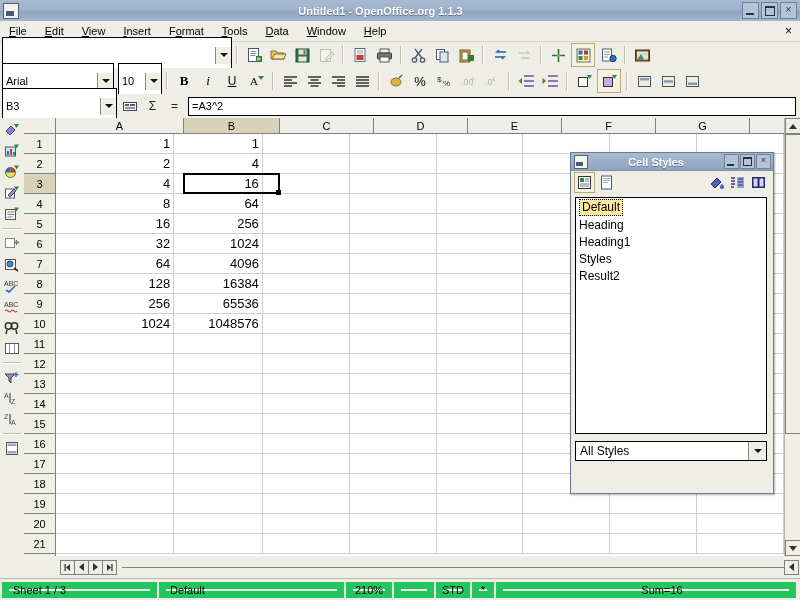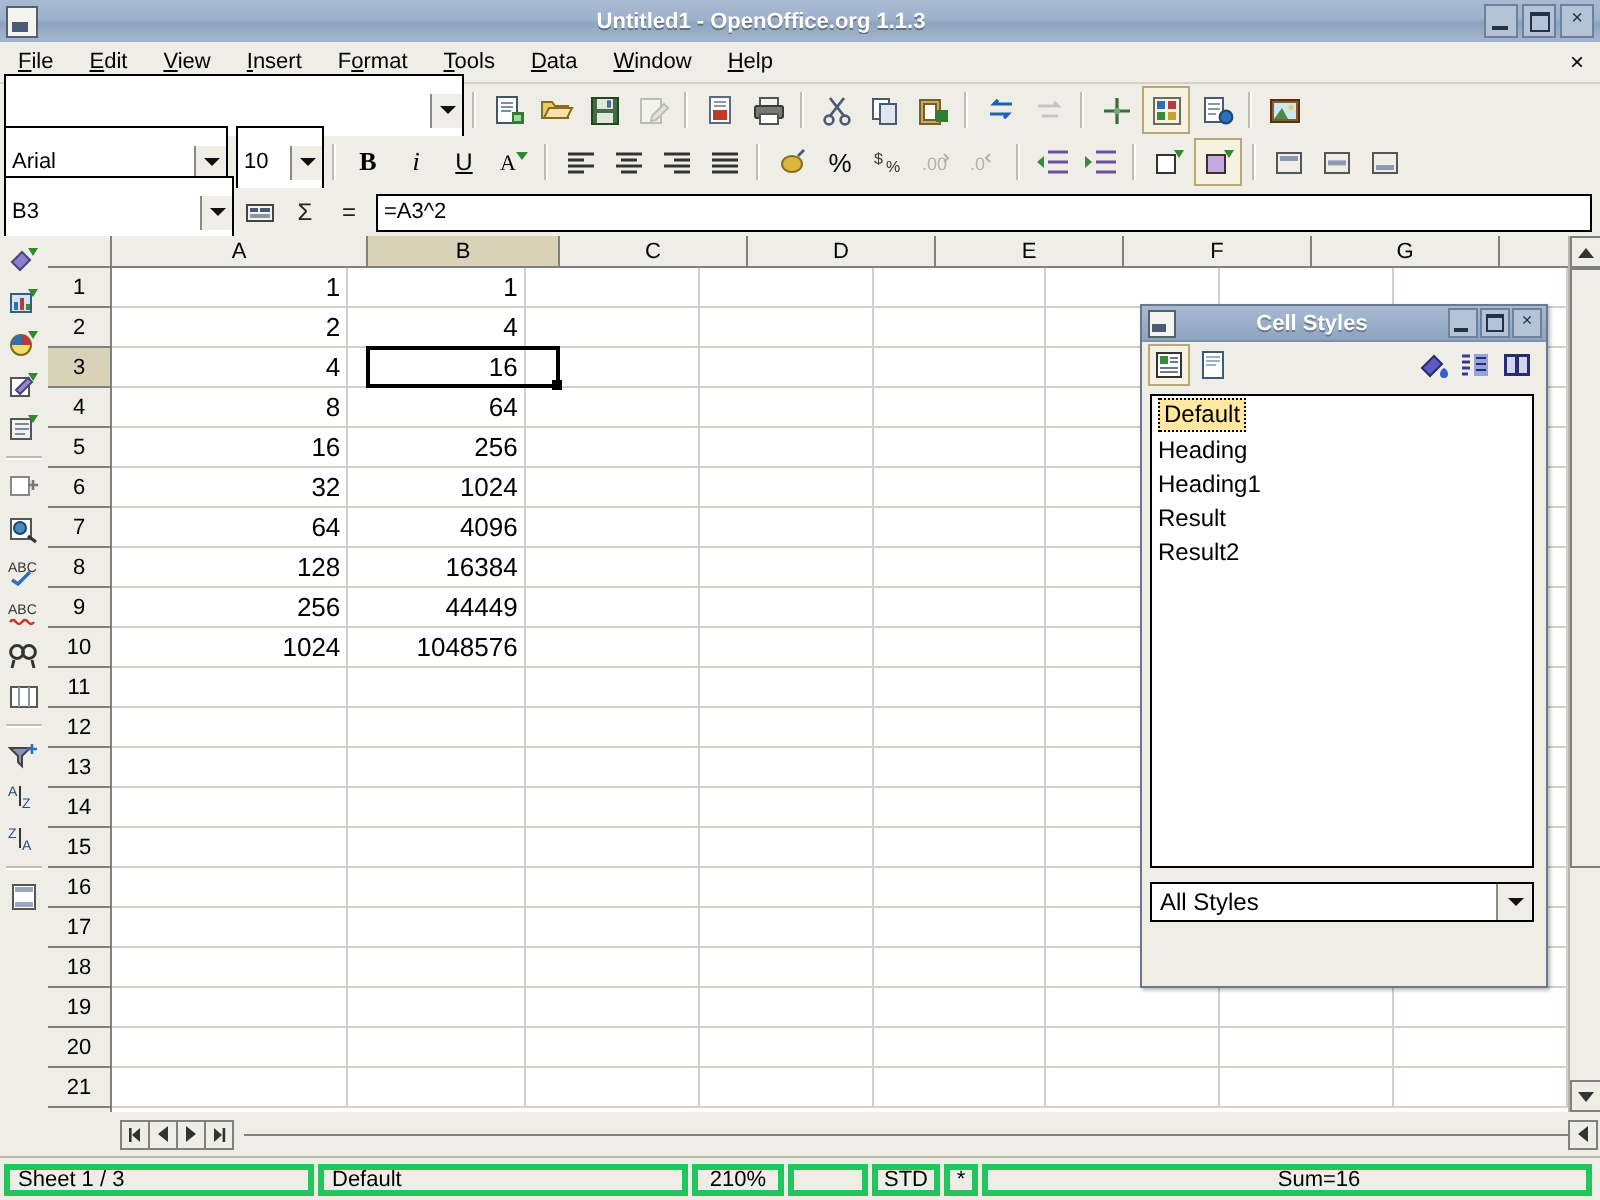--- a/index.html
+++ b/index.html
@@ -189,21 +189,21 @@
   .tabline{flex:1;height:1px;background:#808080;margin-left:6px;}
   .hscroll-right{display:flex;margin-right:2px;}
 
   
   .statusbar{
     position:absolute;left:0;top:578px;width:800px;height:22px;
     background:#eeeee6;border-top:1px solid #b9b6aa;display:flex;align-items:center;
     font-size:11px;
   }
   .sfield{
-    height:16px;border:3px solid #22c55e;box-sizing:border-box;margin-right:2px;
+    height:16px;border:7px solid #22c55e;box-sizing:border-box;margin-right:2px;
     display:flex;align-items:center;padding:0 4px;background:#eeeee6;color:#000;
   }
 
   
   .dialog{
     position:absolute;left:570px;top:152px;width:202px;height:340px;
     background:#eeeee6;border:1px solid #6b798e;box-shadow:1px 1px 2px rgba(0,0,0,.3);
   }
   .dlg-title{
     height:17px;background:linear-gradient(to bottom,#a8bad2,#8da4c0);
@@ -777,21 +777,21 @@
           <div class="cell" style="width: 96px;">16384</div>
           <div class="cell" style="width: 94px;"></div>
           <div class="cell" style="width: 94px;"></div>
           <div class="cell" style="width: 94px;"></div>
           <div class="cell" style="width: 94px;"></div>
           <div class="cell" style="width: 94px;"></div>
           <div class="cell" style="width: 94px;"></div>
         </div>
         <div class="crow">
           <div class="cell" style="width: 128px;">256</div>
-          <div class="cell" style="width: 96px;">44449</div>
+          <div class="cell" style="width: 96px;">65536</div>
           <div class="cell" style="width: 94px;"></div>
           <div class="cell" style="width: 94px;"></div>
           <div class="cell" style="width: 94px;"></div>
           <div class="cell" style="width: 94px;"></div>
           <div class="cell" style="width: 94px;"></div>
           <div class="cell" style="width: 94px;"></div>
         </div>
         <div class="crow">
           <div class="cell" style="width: 128px;">1024</div>
           <div class="cell" style="width: 96px;">1048576</div>
@@ -1019,21 +1019,21 @@
 
     <div class="dlg-list" id="stylelist">
         <div><div class="style-item sel">Default</div></div>
         <div>
           <div class="style-item">Heading</div>
         </div>
         <div>
           <div class="style-item">Heading1</div>
         </div>
         <div>
-          <div class="style-item">Result</div>
+          <div class="style-item">Styles</div>
         </div>
         <div>
           <div class="style-item">Result2</div>
         </div>
       </div>
 
     <div class="dlg-combo">
       <span class="val">All Styles</span>
       <span class="arrow">
           <span class="caret"></span>

